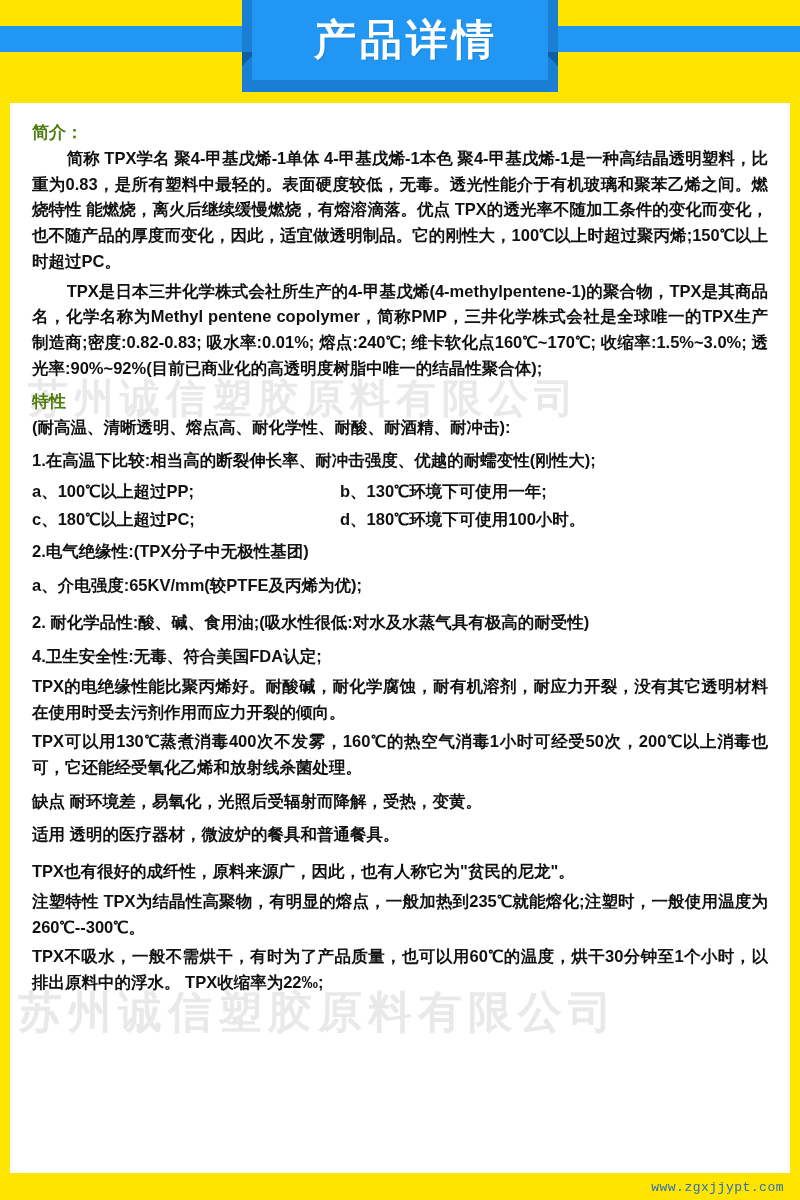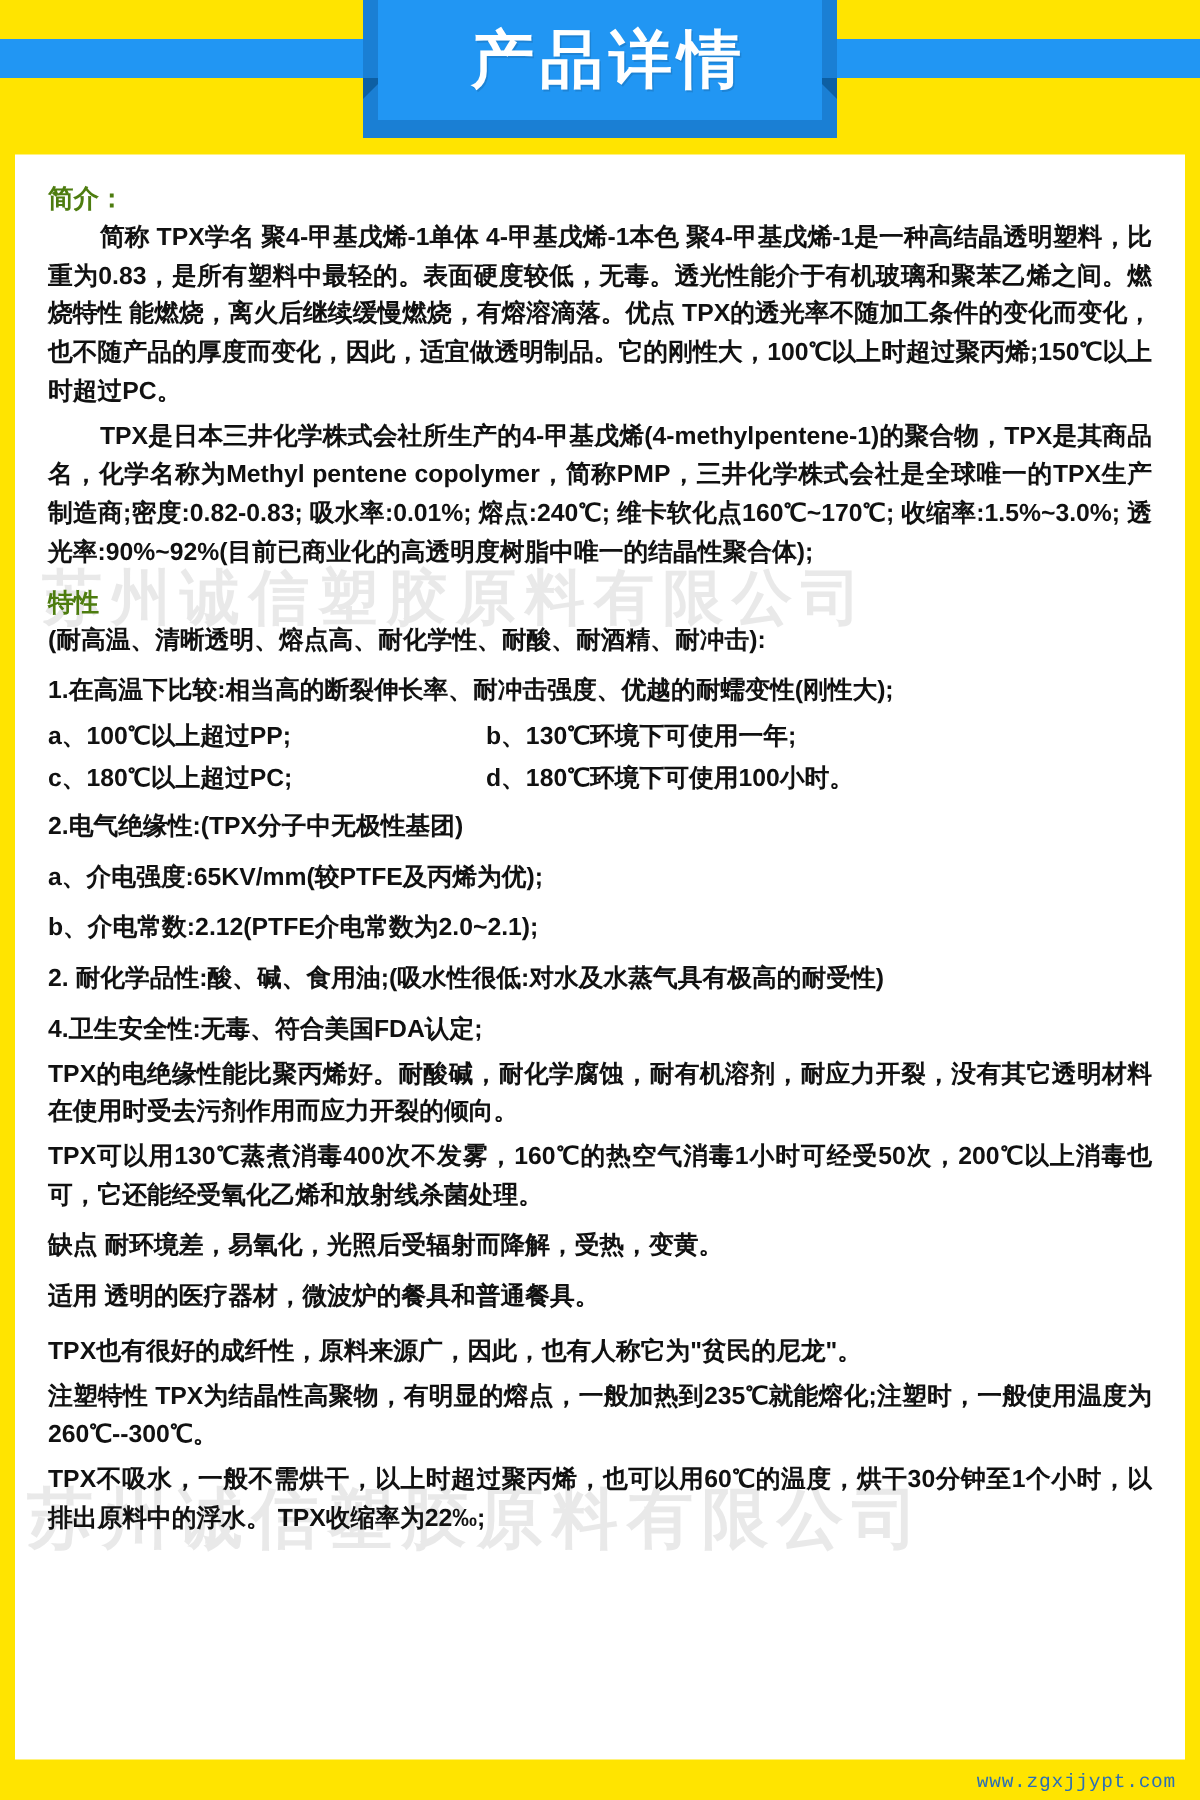--- a/index.html
+++ b/index.html
@@ -119,20 +119,21 @@
 
   .two-col {
     position: relative;
     z-index: 2;
     display: flex;
     font-size: 16.5px;
     line-height: 1.6;
     font-weight: bold;
     color: #111;
     margin: 0 0 2px 0;
+    gap: 16px;
   }
   .two-col .c1 { width: 292px; flex: 0 0 292px; }
   .two-col .c2 { flex: 1 1 auto; }
 
   .gap-sm { height: 4px; }
   .gap-md { height: 7px; }
 
   
   .footer-url {
     position: absolute;
@@ -182,31 +183,30 @@
   <div class="two-col">
     <div class="c1"> c、180℃以上超过PC;</div>
     <div class="c2">d、180℃环境下可使用100小时。</div>
   </div>
 
   <div class="gap-sm"></div>
   <p class="body">2.电气绝缘性:(TPX分子中无极性基团)</p>
   <div class="gap-sm"></div>
   <p class="body">a、介电强度:65KV/mm(较PTFE及丙烯为优);</p>
   <div class="gap-sm"></div>
-  <p class="body">b、介电常数:2.12(PTFE介电常数为2.0~2.1);</p>
   <div class="gap-sm"></div>
   <p class="body">2. 耐化学品性:酸、碱、食用油;(吸水性很低:对水及水蒸气具有极高的耐受性)</p>
   <div class="gap-sm"></div>
   <p class="body">4.卫生安全性:无毒、符合美国FDA认定;</p>
   <p class="body">TPX的电绝缘性能比聚丙烯好。耐酸碱，耐化学腐蚀，耐有机溶剂，耐应力开裂，没有其它透明材料在使用时受去污剂作用而应力开裂的倾向。</p>
   <p class="body">TPX可以用130℃蒸煮消毒400次不发雾，160℃的热空气消毒1小时可经受50次，200℃以上消毒也可，它还能经受氧化乙烯和放射线杀菌处理。</p>
   <div class="gap-sm"></div>
   <p class="body">缺点 耐环境差，易氧化，光照后受辐射而降解，受热，变黄。</p>
   <div class="gap-sm"></div>
   <p class="body">适用 透明的医疗器材，微波炉的餐具和普通餐具。</p>
   <div class="gap-md"></div>
   <p class="body">TPX也有很好的成纤性，原料来源广，因此，也有人称它为"贫民的尼龙"。</p>
   <p class="body">注塑特性 TPX为结晶性高聚物，有明显的熔点，一般加热到235℃就能熔化;注塑时，一般使用温度为260℃--300℃。</p>
-  <p class="body">TPX不吸水，一般不需烘干，以上时超过聚丙烯，也可以用60℃的温度，烘干30分钟至1个小时，以排出原料中的浮水。       TPX收缩率为22‰;</p>
+  <p class="body">TPX不吸水，一般不需烘干，有时为了产品质量，也可以用60℃的温度，烘干30分钟至1个小时，以排出原料中的浮水。       TPX收缩率为22‰;</p>
 
 </div>
 
 <div class="footer-url">www.zgxjjypt.com</div>
 
 </body></html>

